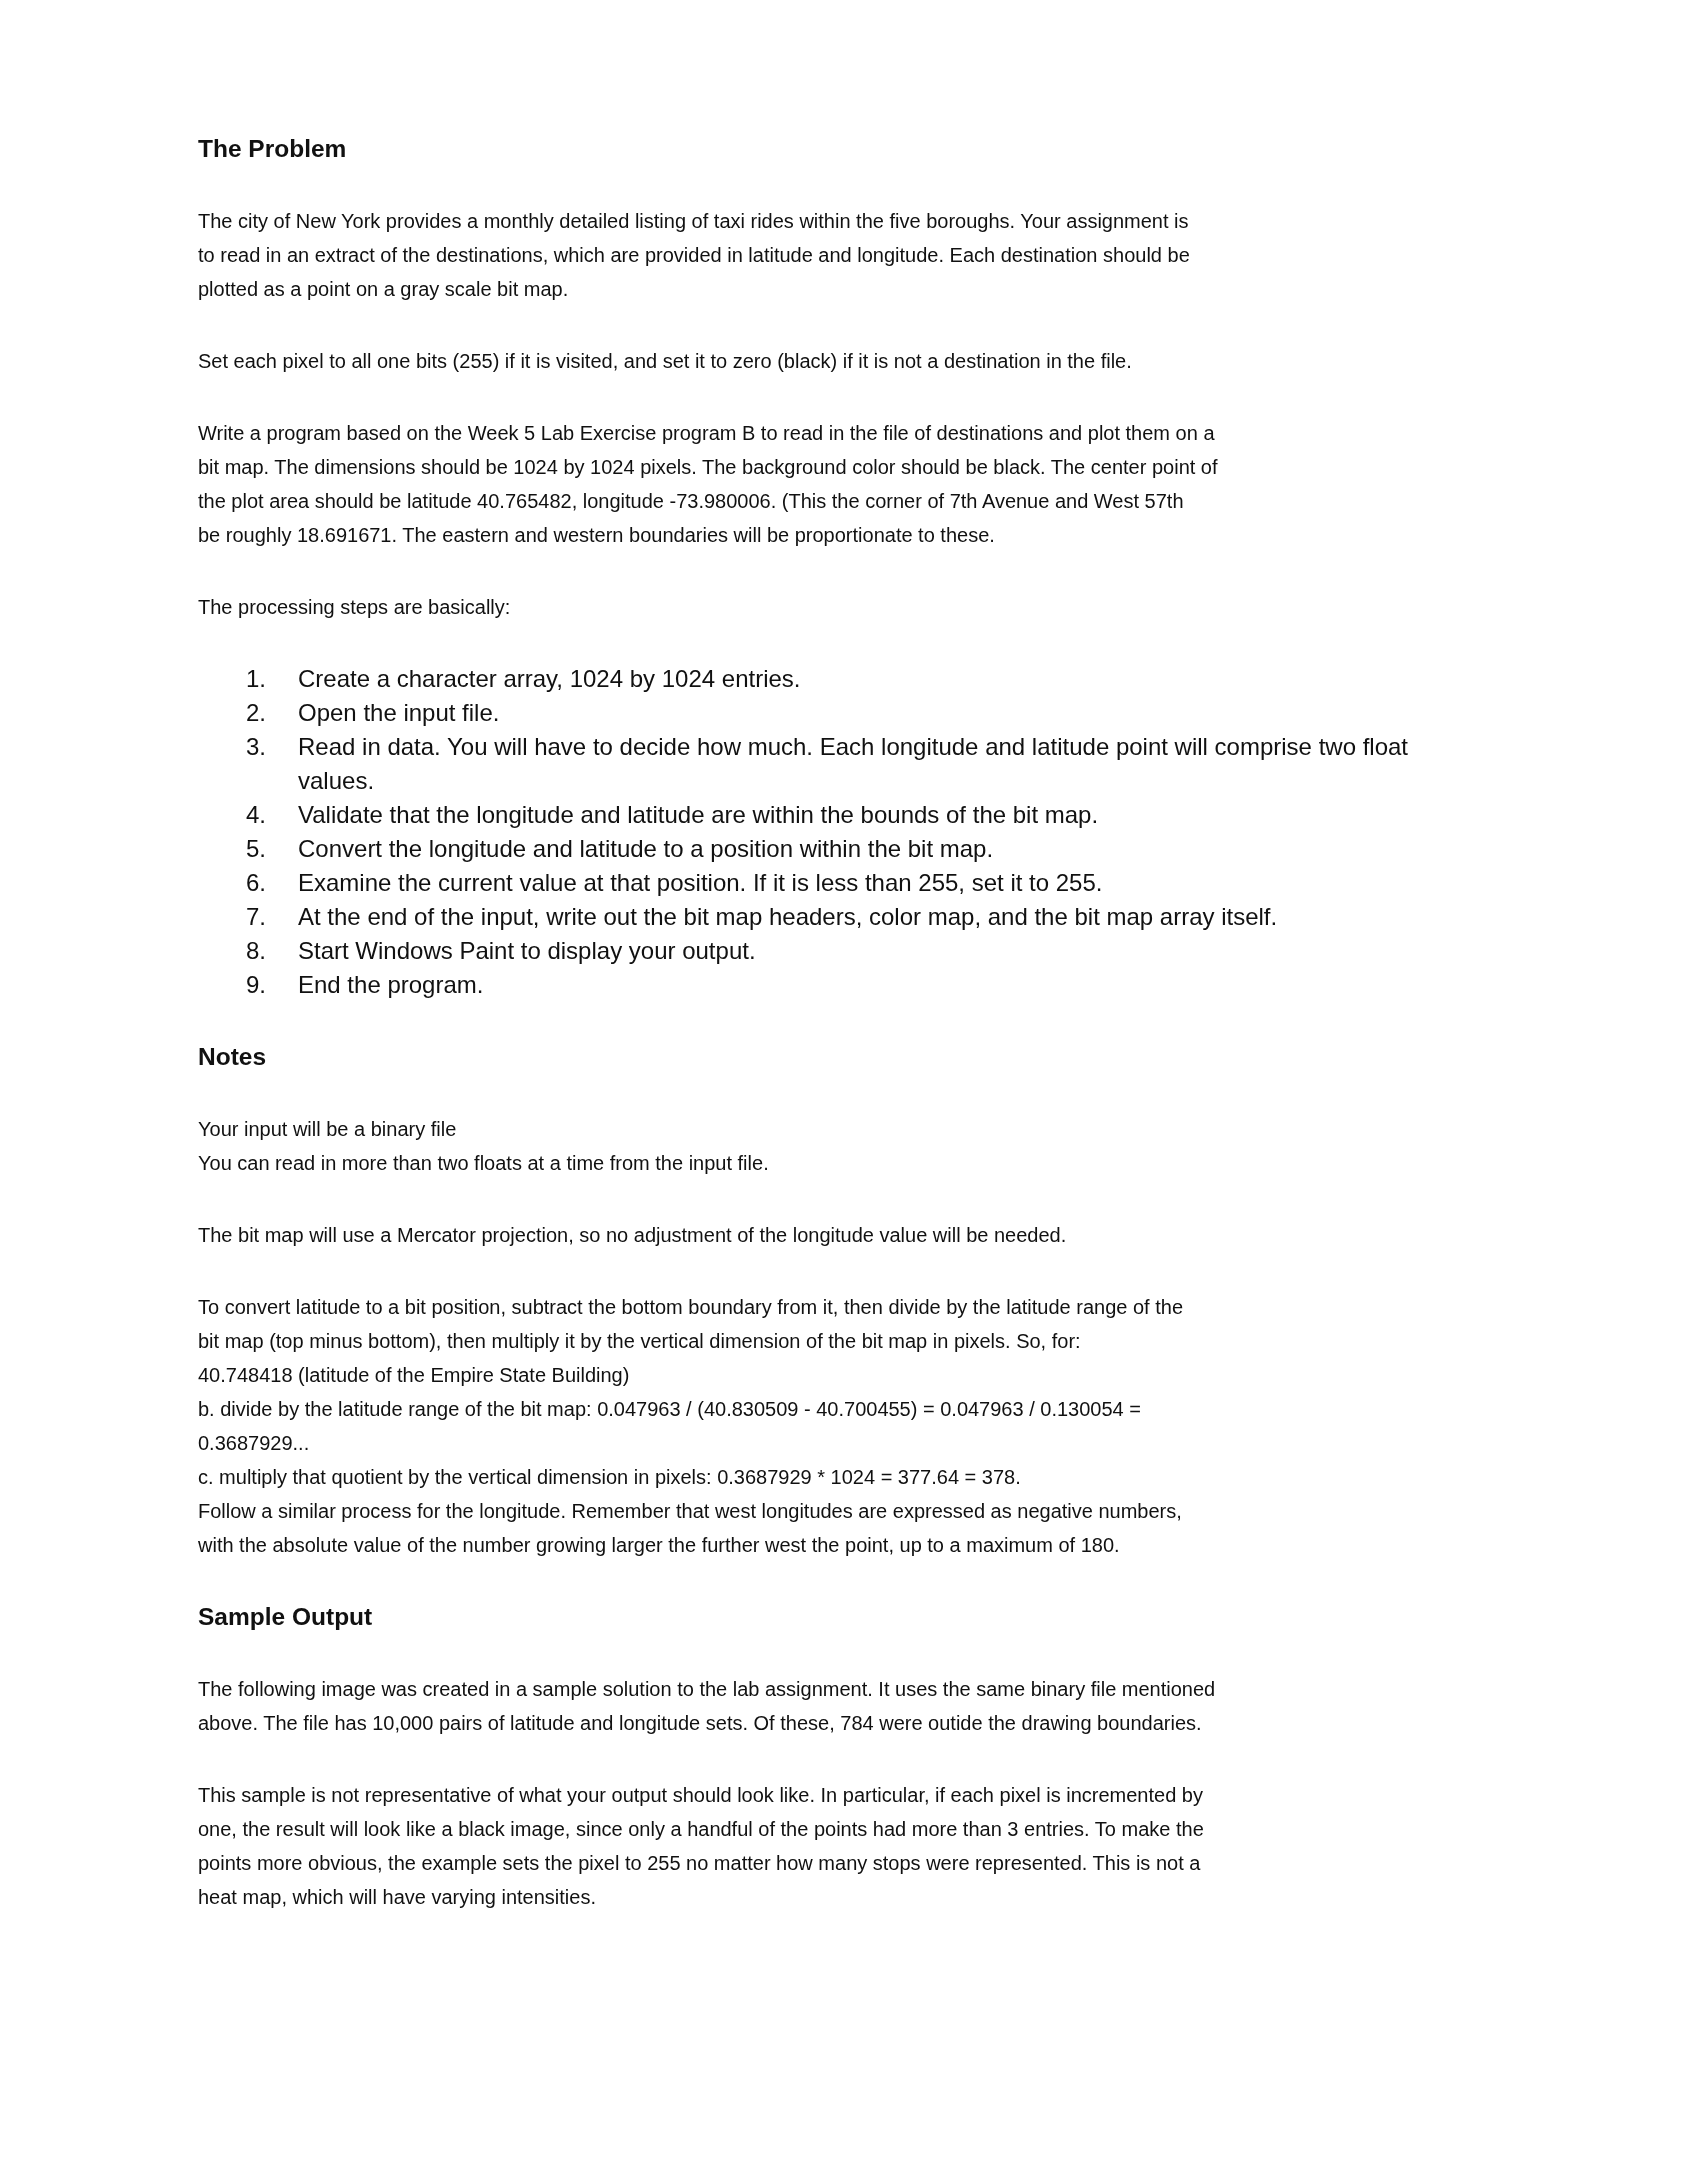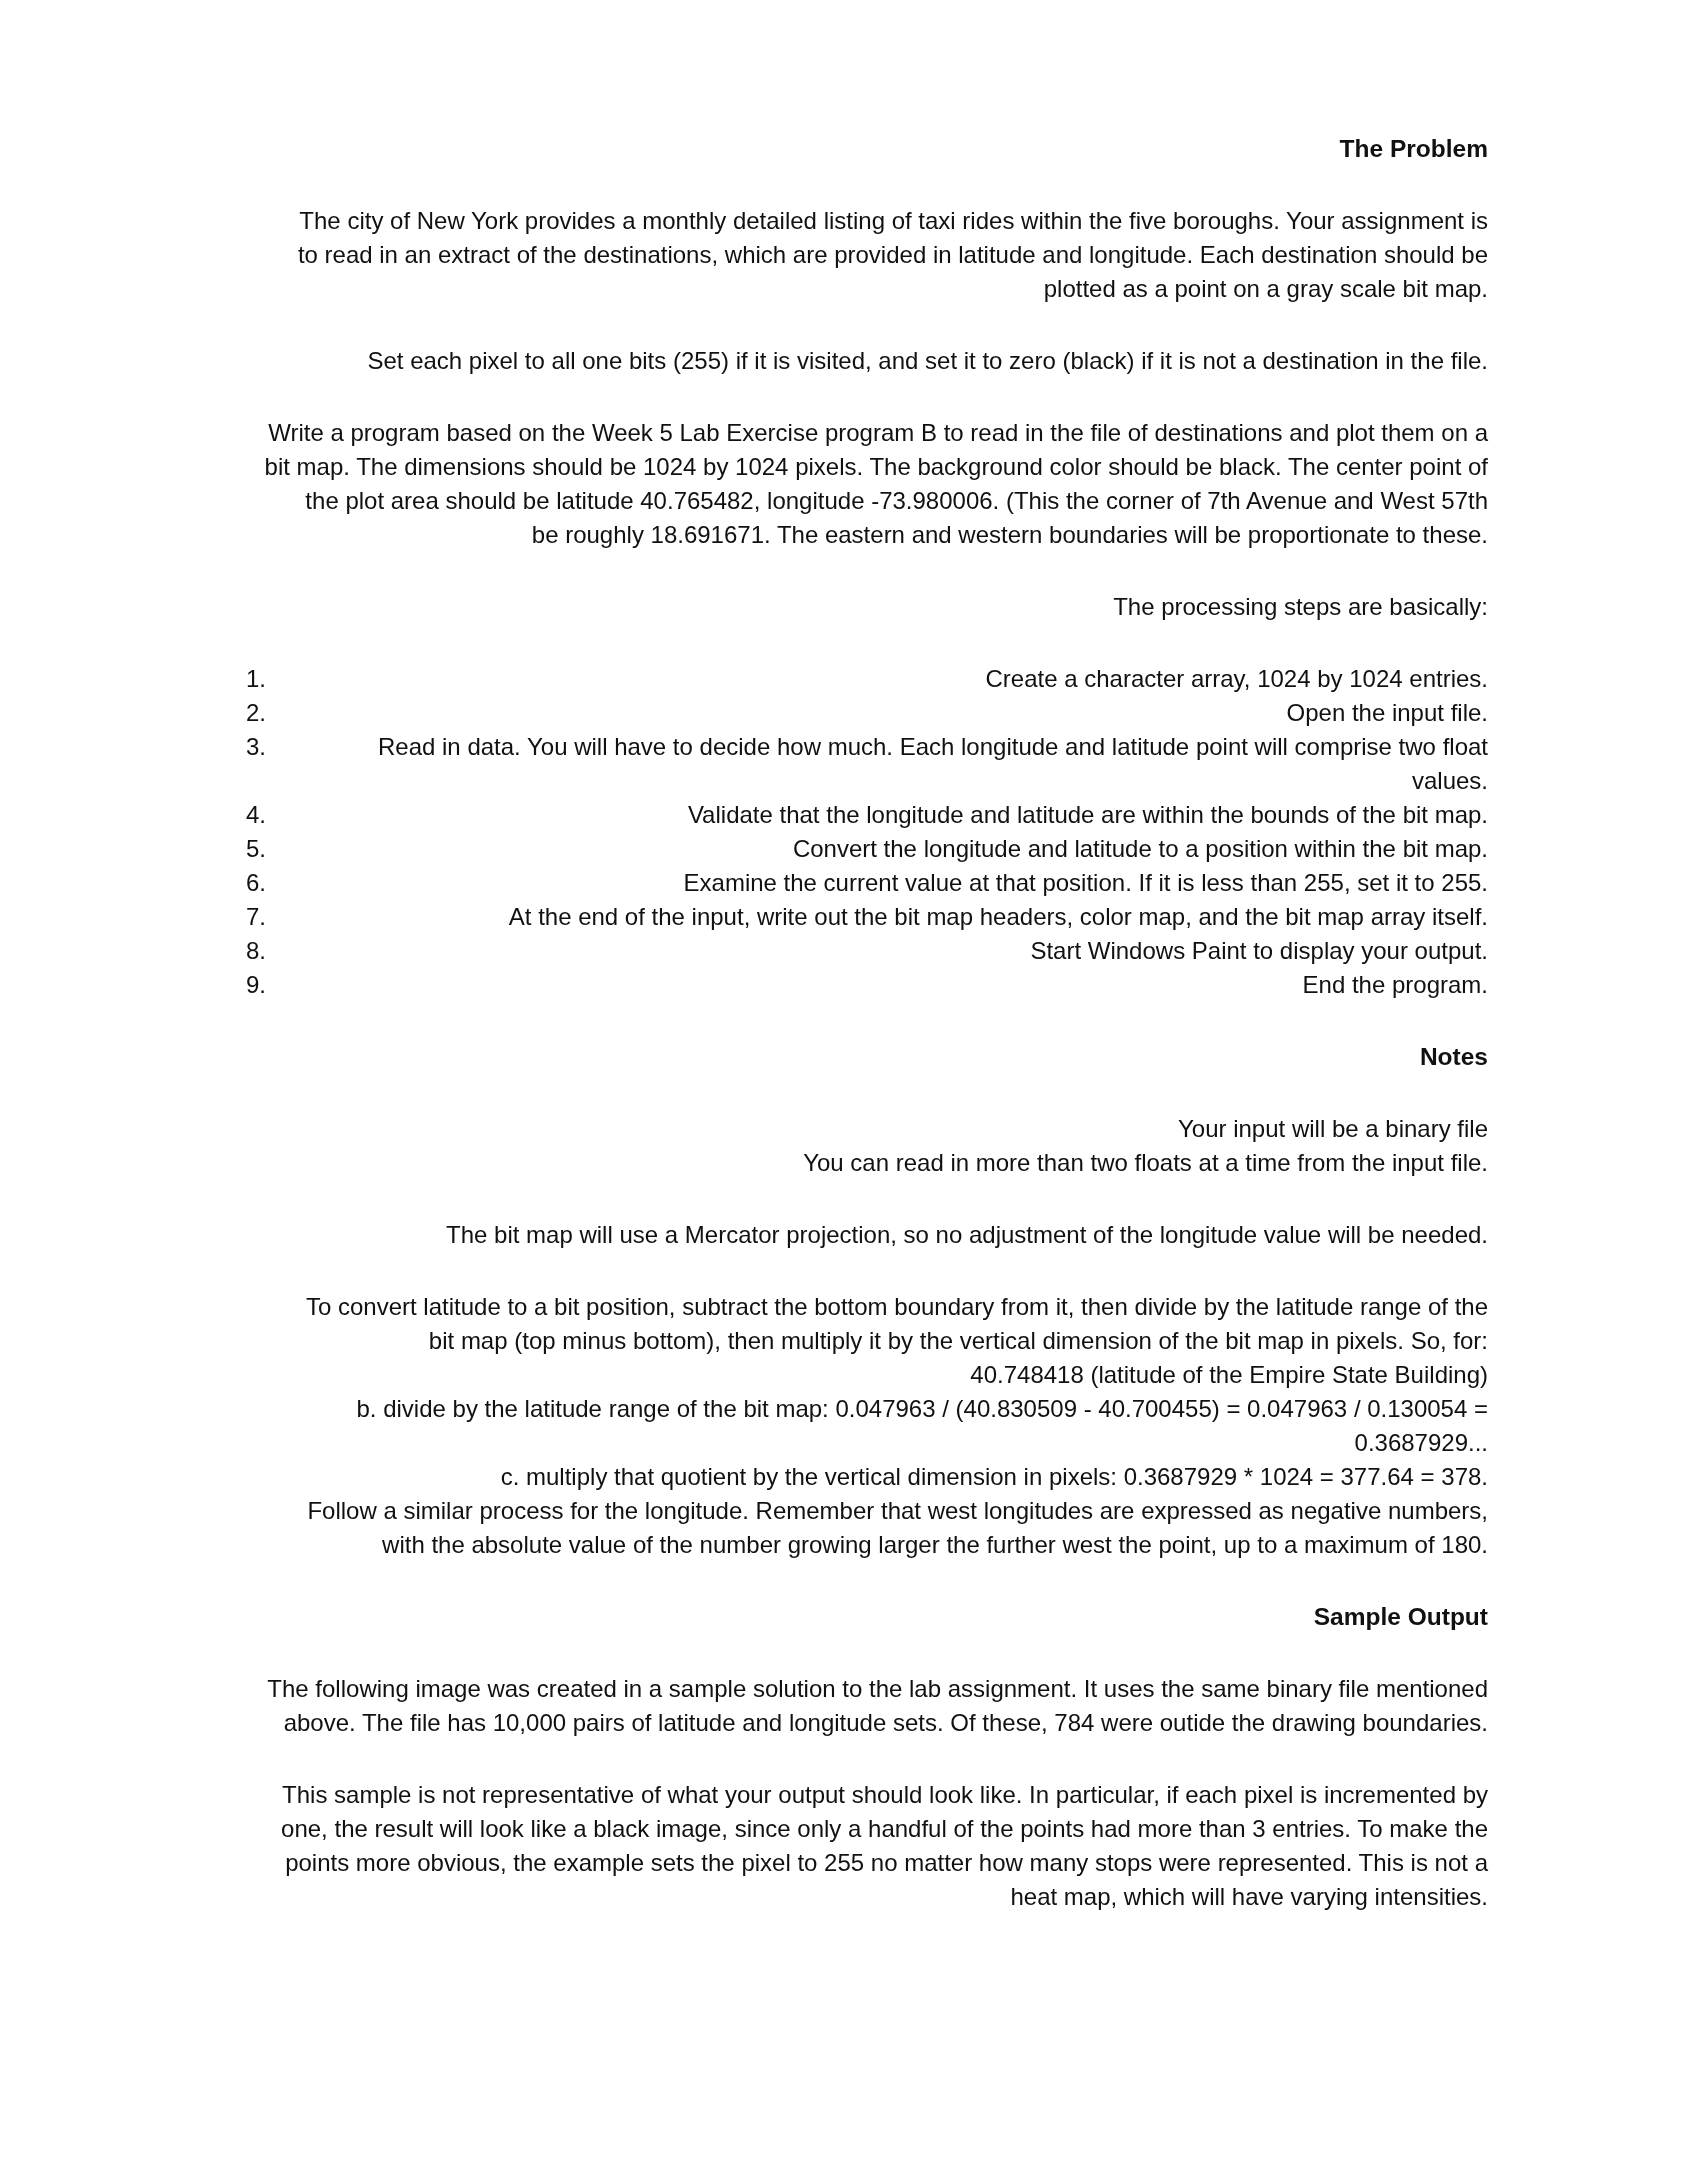--- a/index.html
+++ b/index.html
@@ -1,22 +1,22 @@
 <!DOCTYPE html>
 <html style="font-size:10.6px"><head>
   <meta charset="utf-8">
   <style>
     html, body { margin: 0; padding: 0; background: #ffffff; }
     body {
       width: 1687px; height: 2183px; position: relative; overflow: hidden;
       font-family: "Liberation Sans", "DejaVu Sans", sans-serif;
       color: #111111;
     }
-    .page { position: absolute; left: 198px; top: 132px; width: 1290px; text-align: right; }
-    .line { font-size: 24px; line-height: 34px; white-space: nowrap; }
+    .page { position: absolute; left: 198px; top: 132px; width: 1290px; }
+    .line { font-size: 20px; line-height: 34px; white-space: nowrap; }
     .heading { font-weight: bold; font-size: 24.5px; line-height: 34px; }
     .gap { height: 38px; }
     ol.steps { list-style: none; margin: 0; padding: 0 0 0 48px; }
     ol.steps li { position: relative; font-size: 24px; line-height: 34px; padding-left: 52px; white-space: nowrap; }
     ol.steps li .num { position: absolute; left: 0; top: 0; }
   </style>
 </head>
 <body>
 
 <div class="page">

